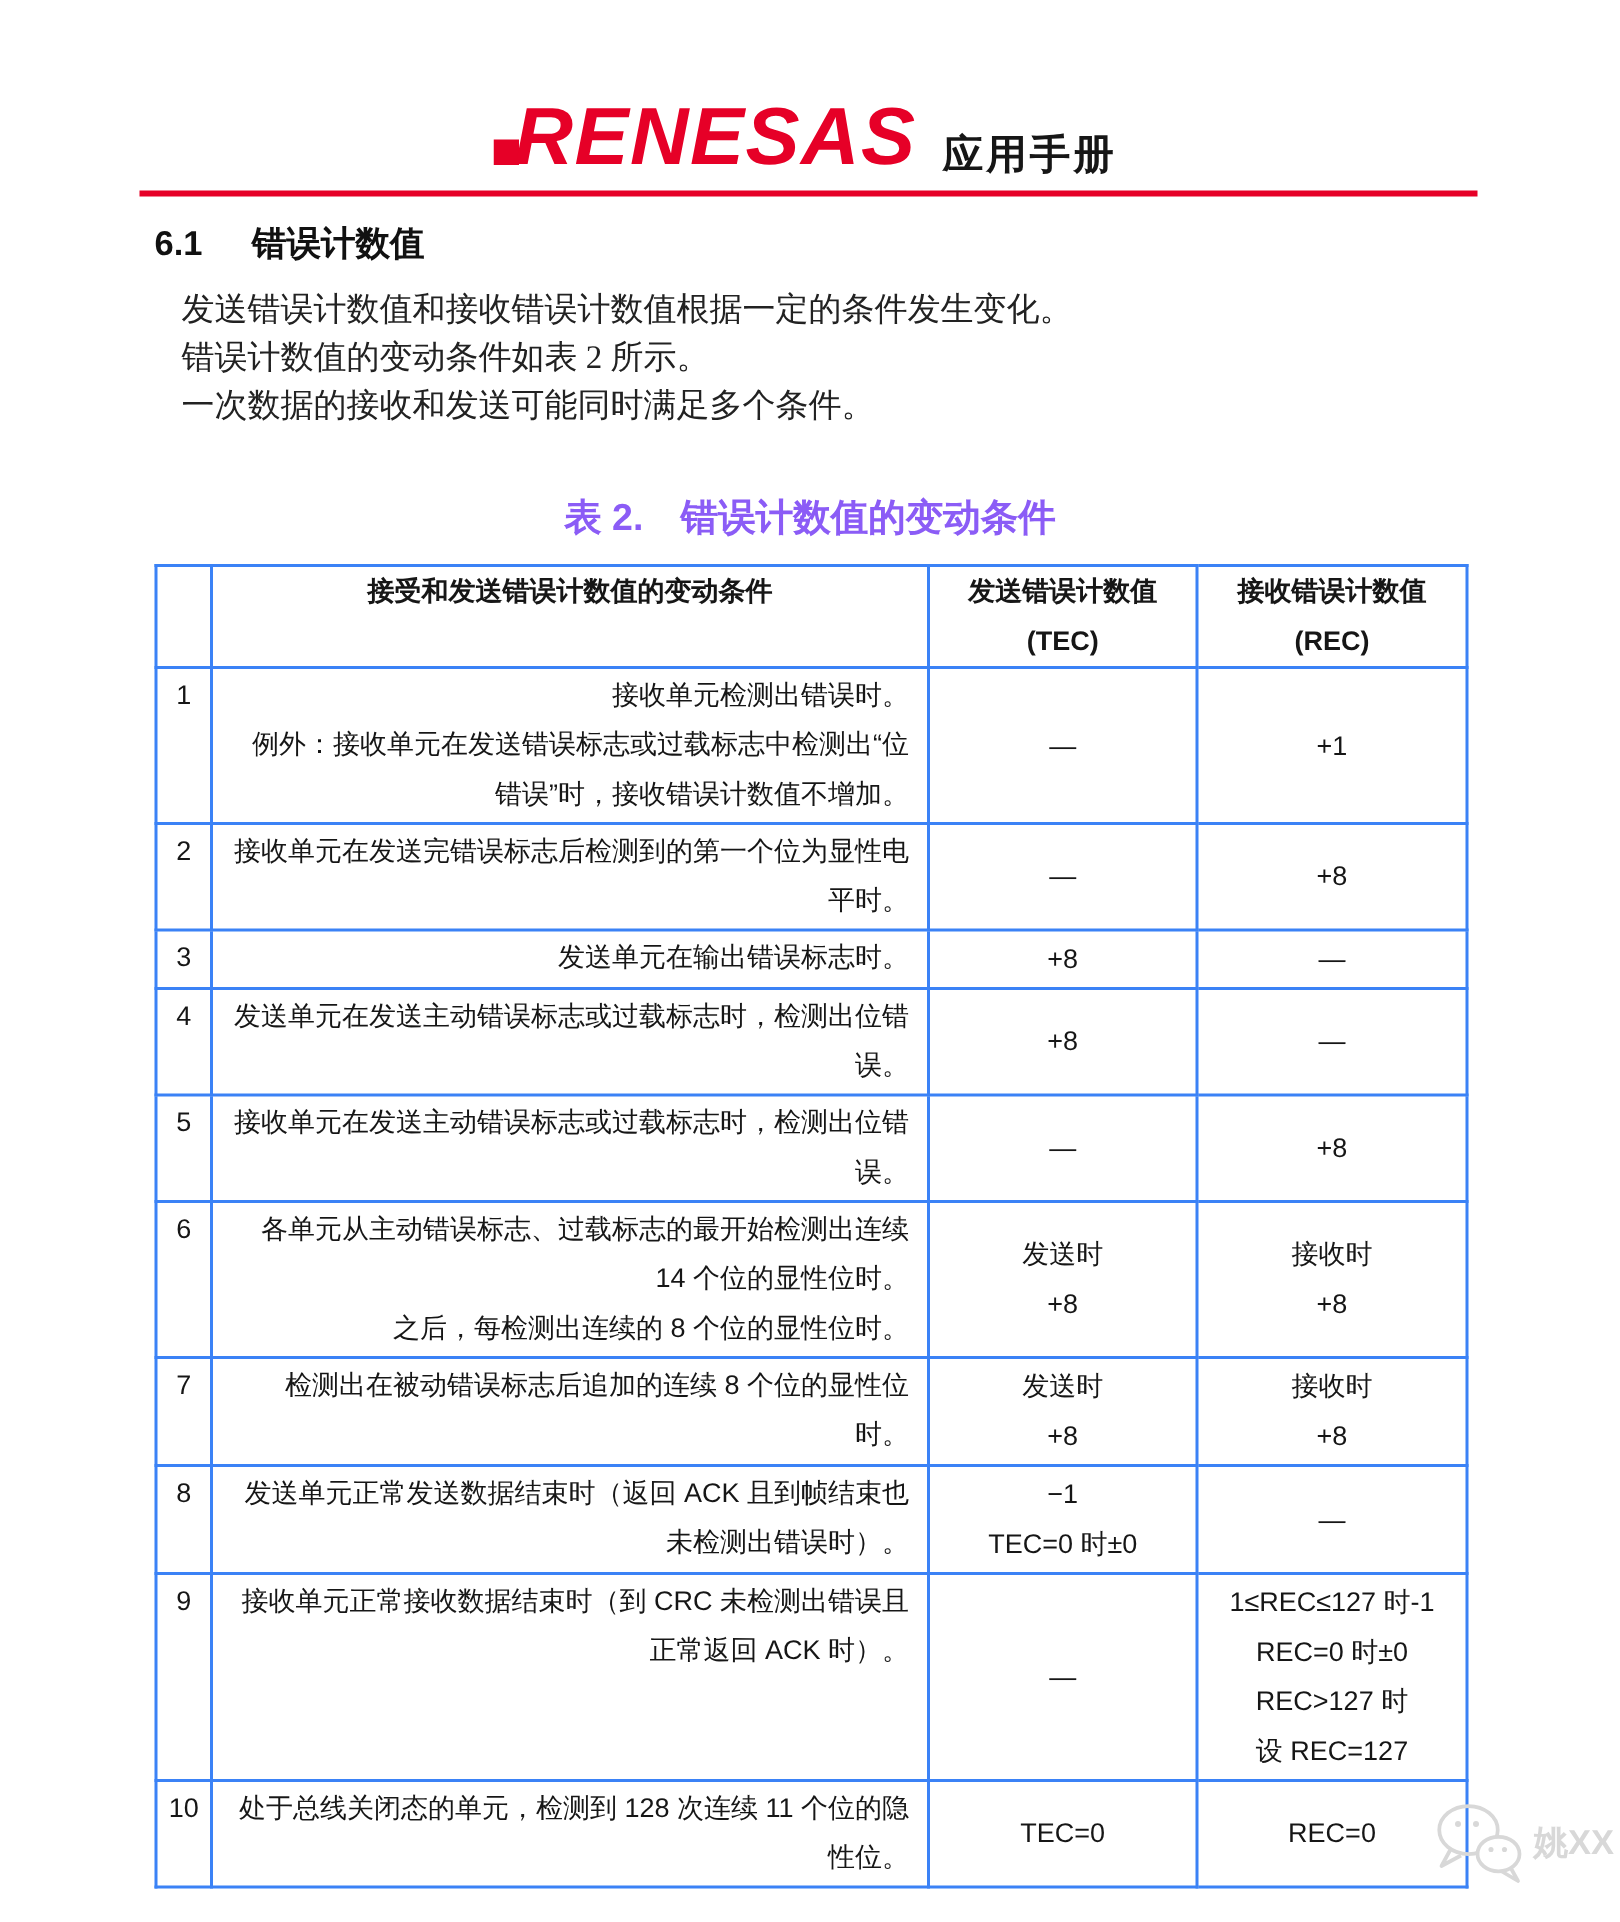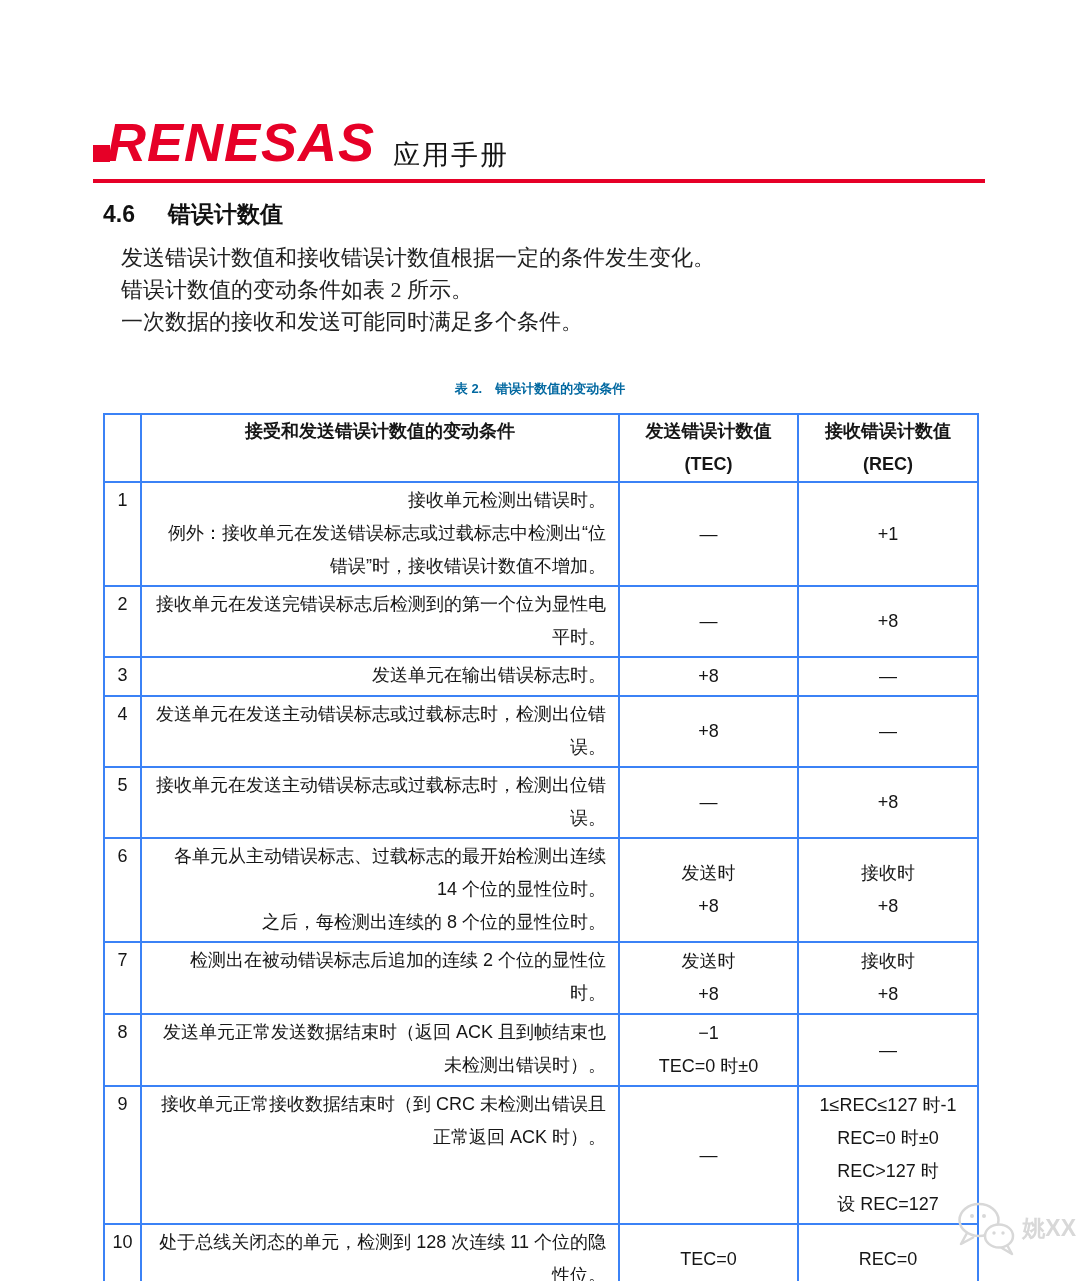--- a/index.html
+++ b/index.html
@@ -7,44 +7,44 @@
   body {
     width: 1080px; height: 1281px;
     position: relative; overflow: hidden;
     font-family: "Liberation Sans", sans-serif;
     color: #1b1b1b;
   }
   .page { position: absolute; inset: 0; background: #fff; }
 
   
   .header {
-    display: flex; justify-content: flex-start; align-items: flex-end;
-    padding: 104px 100px 0 93px;
+    display: flex; justify-content: center; align-items: flex-end;
+    padding: 52px 100px 0 93px;
   }
   .logo-svg { display: block; }
   .doc-type {
-    font-size: 27px; font-weight: normal; letter-spacing: 2px;
+    font-size: 27px; font-weight: bold; letter-spacing: 2px;
     padding-bottom: 2px; color: #161616; margin-top: 33px;
   }
   .red-rule { margin: 4px 0 0 93px; width: 892px; height: 4px; background: #e60027; }
 
   
   .section-heading { margin: 16px 0 0 103px; font-size: 23px; font-weight: bold; color: #111; }
   .section-num { display: inline-block; min-width: 65px; }
 
   
   .body-paragraphs {
     margin: 12px 0 0 121px;
     font-family: "Liberation Serif", serif;
     font-size: 22px; color: #222;
   }
   .body-paragraphs p { line-height: 32px; }
 
   
-  .table-title { margin-top: 42px; text-align: center; font-size: 13px; font-weight: bold; color: #0369a1; }
+  .table-title { margin-top: 42px; text-align: center; font-size: 25px; font-weight: bold; color: #8b5cf6; }
   .data-table {
     margin: 15px 0 0 103px; width: 874px;
     border-collapse: collapse; table-layout: fixed;
     line-height: 33px; font-size: 18px; color: #161616;
   }
   .data-table th, .data-table td { border: 2px solid #3b82f6; }
   th.h-cond, th.h-tec, th.h-rec { font-weight: bold; vertical-align: top; text-align: center; font-size: 18px; }
   .cell-num { text-align: center; vertical-align: top; padding-top: 1px; }
   .cell-cond { vertical-align: top; text-align: right; padding: 1px 12px 2px 13px; }
   .cell-val { text-align: center; vertical-align: middle; padding: 2px 4px; }
@@ -67,21 +67,21 @@
     <svg class="logo-svg" width="300" height="66" viewBox="0 0 300 66" aria-label="RENESAS">
       <rect x="0" y="36" width="17" height="17" fill="#e60027"></rect>
       <text x="14" y="52" font-family="Liberation Sans, sans-serif" font-size="54" font-weight="bold" font-style="italic" letter-spacing="1" fill="#e60027">RENESAS</text>
     </svg>
     <div class="doc-type">应用手册</div>
   </div>
 
   <div class="red-rule"></div>
 
   <h1 class="section-heading">
-    <span class="section-num">4.6</span><span>错误计数值</span>
+    <span class="section-num">6.1</span><span>错误计数值</span>
   </h1>
 
   <div class="body-paragraphs">
       <p>发送错误计数值和接收错误计数值根据一定的条件发生变化。</p>
       <p>错误计数值的变动条件如表 2 所示。</p>
       <p>一次数据的接收和发送可能同时满足多个条件。</p>
     </div>
 
   <div class="table-title">表 2.　错误计数值的变动条件</div>
 
@@ -179,21 +179,21 @@
             <div>+8</div>
           </td>
           <td class="cell-val">
             <div>接收时</div>
             <div>+8</div>
           </td>
         </tr>
         <tr>
           <td class="cell-num">7</td>
           <td class="cell-cond">
-            <div>检测出在被动错误标志后追加的连续 2 个位的显性位时。</div>
+            <div>检测出在被动错误标志后追加的连续 8 个位的显性位时。</div>
           </td>
           <td class="cell-val">
             <div>发送时</div>
             <div>+8</div>
           </td>
           <td class="cell-val">
             <div>接收时</div>
             <div>+8</div>
           </td>
         </tr>

